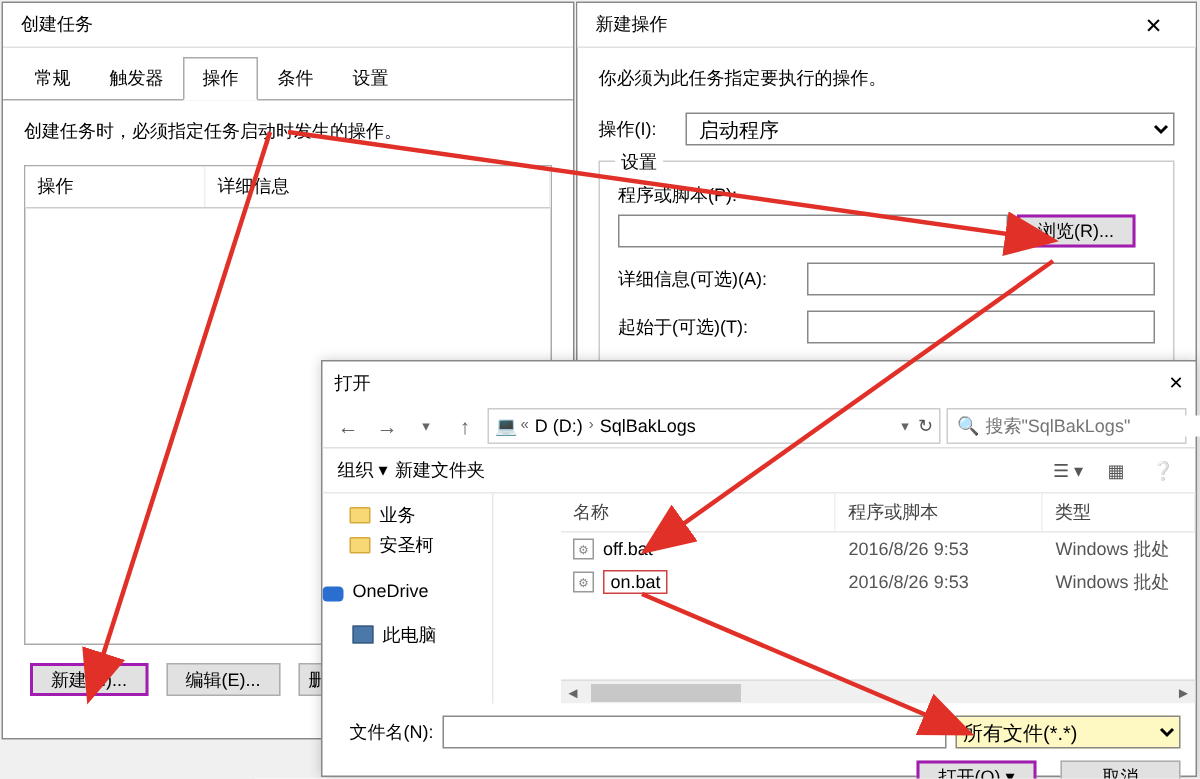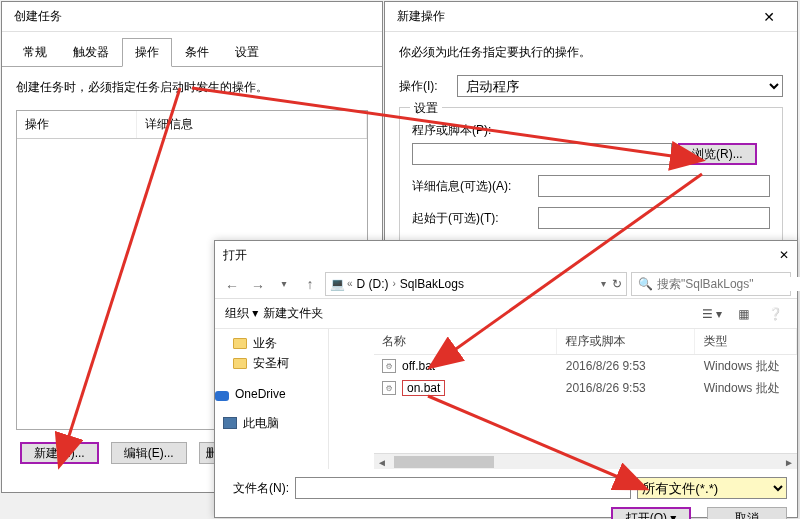--- a/index.html
+++ b/index.html
@@ -426,21 +426,21 @@
       <div class="sb-item">
           <span class="fld-ic"></span>
           <span>安圣柯</span>
         </div>
       <div style="height:10px"></div>
       <div class="sb-item" style="padding-left:0;align-items:flex-end;">
           <span class="onedrive"></span>
           <span>OneDrive</span>
         </div>
       <div style="height:10px"></div>
-      <div class="sb-item" style="padding-left:8px;">
+      <div class="sb-item" style="padding-left:20px;">
           <span class="pc-ic"></span>
           <span>此电脑</span>
         </div>
     </div>
     <div class="filelist">
       <div class="flh">
         <div class="c-name">名称</div>
         <div class="c-date">程序或脚本</div>
         <div class="c-type">类型</div>
       </div>

